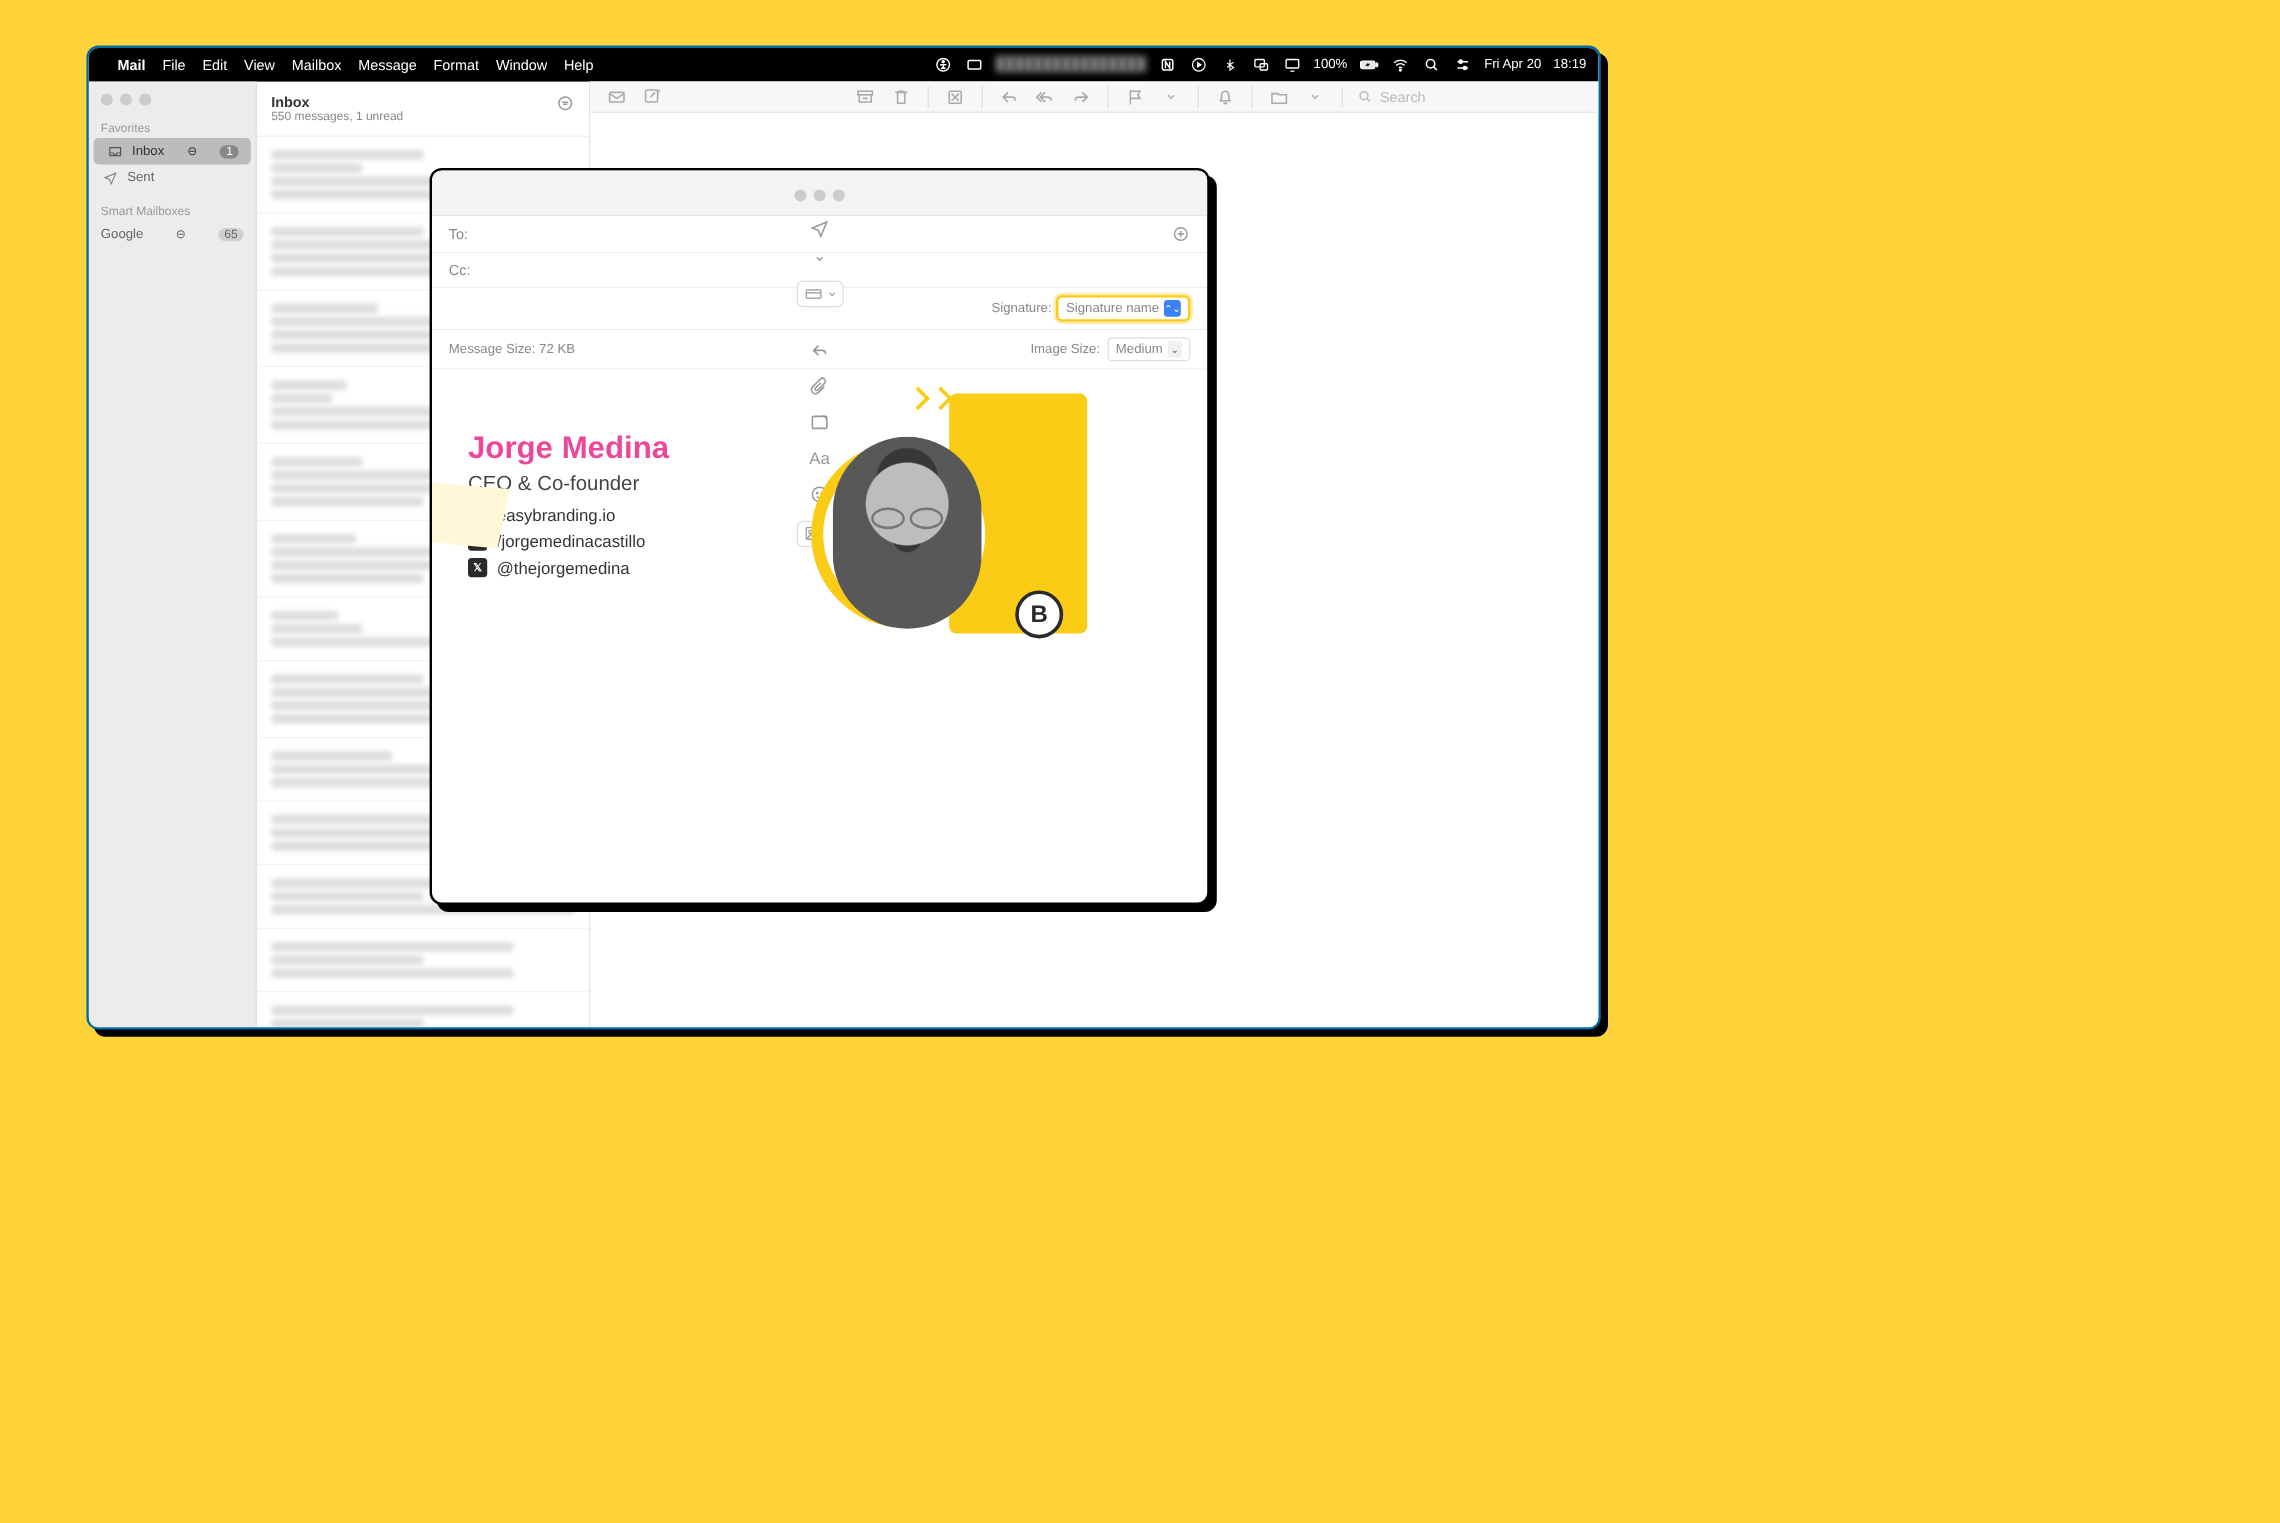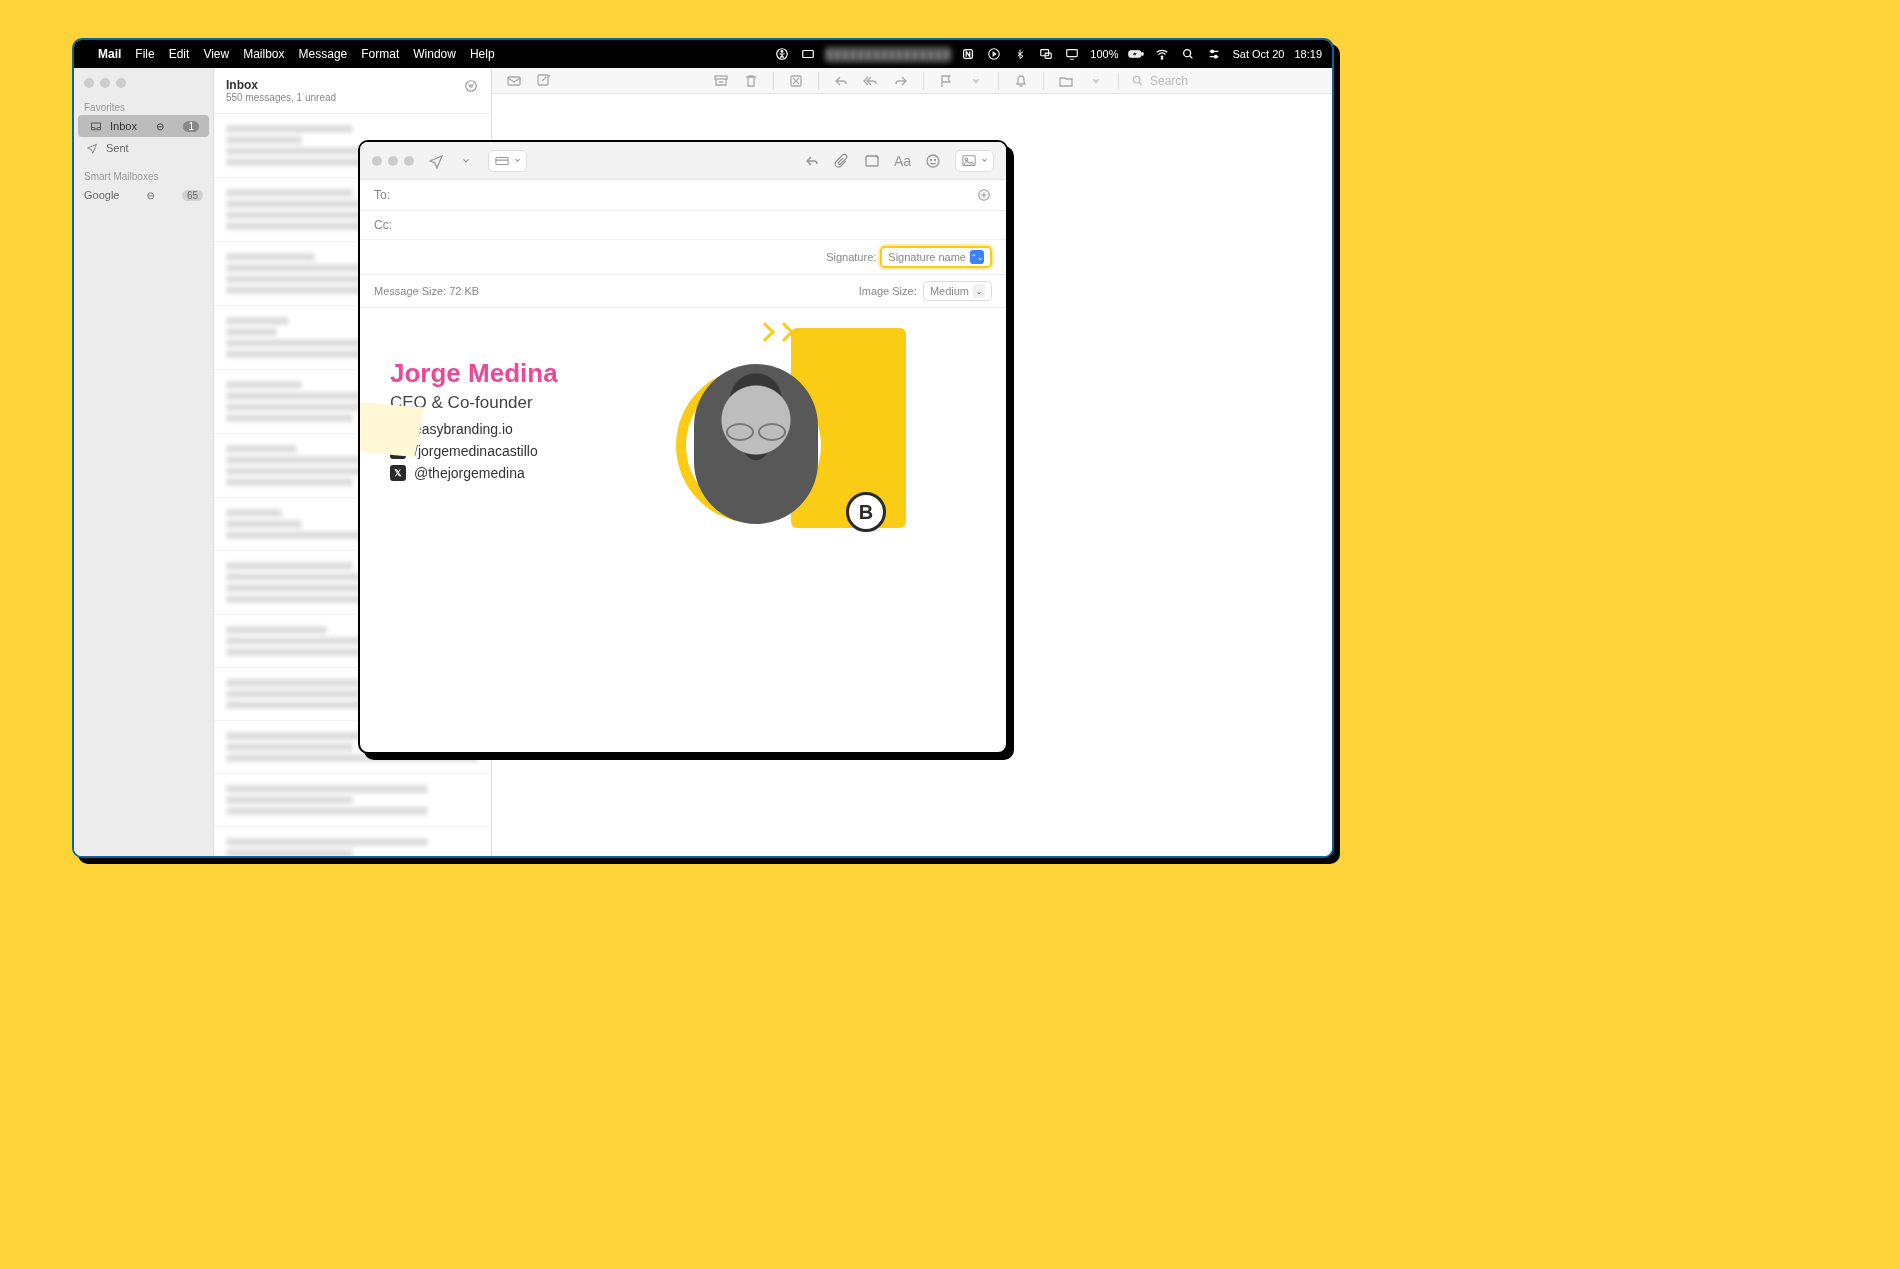--- a/index.html
+++ b/index.html
@@ -93,20 +93,21 @@
 }
 .comp-tb {
   height: 38px;
   background: #f3f3f3;
   border-bottom: 1px solid #e5e5e5;
   display: flex;
   align-items: center;
   padding: 16px 12px;
   gap: 14px;
   color: #999;
+  flex-direction: column;
 }
 .comp-tb .traffic2 { display: flex; gap: 6px; }
 .comp-tb .traffic2 .dot { width: 10px; height: 10px; }
 .comp-tb .sp { flex: 1; }
 .shelf { display: flex; align-items: center; border: 1px solid #ddd; border-radius: 5px; padding: 2px 5px; gap: 4px; background: #fff; }
 
 .fields { }
 .field { display: flex; align-items: center; padding: 7px 14px; border-bottom: 1px solid #eee; font-size: 12px; }
 .field .lbl { color: #888; width: 60px; }
 .field .plus { margin-left: auto; color: #999; }
@@ -236,21 +237,21 @@
             <path d="M10 10l3 3"></path>
           </svg>
       </span>
       <span class="ic">
         <svg viewBox="0 0 16 16" width="14" height="14" fill="none" stroke="#fff" stroke-width="1.4">
             <path d="M3 5h10M3 11h10"></path>
             <circle cx="6" cy="5" r="1.5" fill="#fff"></circle>
             <circle cx="10" cy="11" r="1.5" fill="#fff"></circle>
           </svg>
       </span>
-      <span>Sat Oct 20</span>
+      <span>Fri Apr 20</span>
       <span>18:19</span>
     </div>
   </div>
 
   <div class="content">
     <div class="sidebar">
       <div class="traffic">
         <div class="dot"></div>
         <div class="dot"></div>
         <div class="dot"></div>

